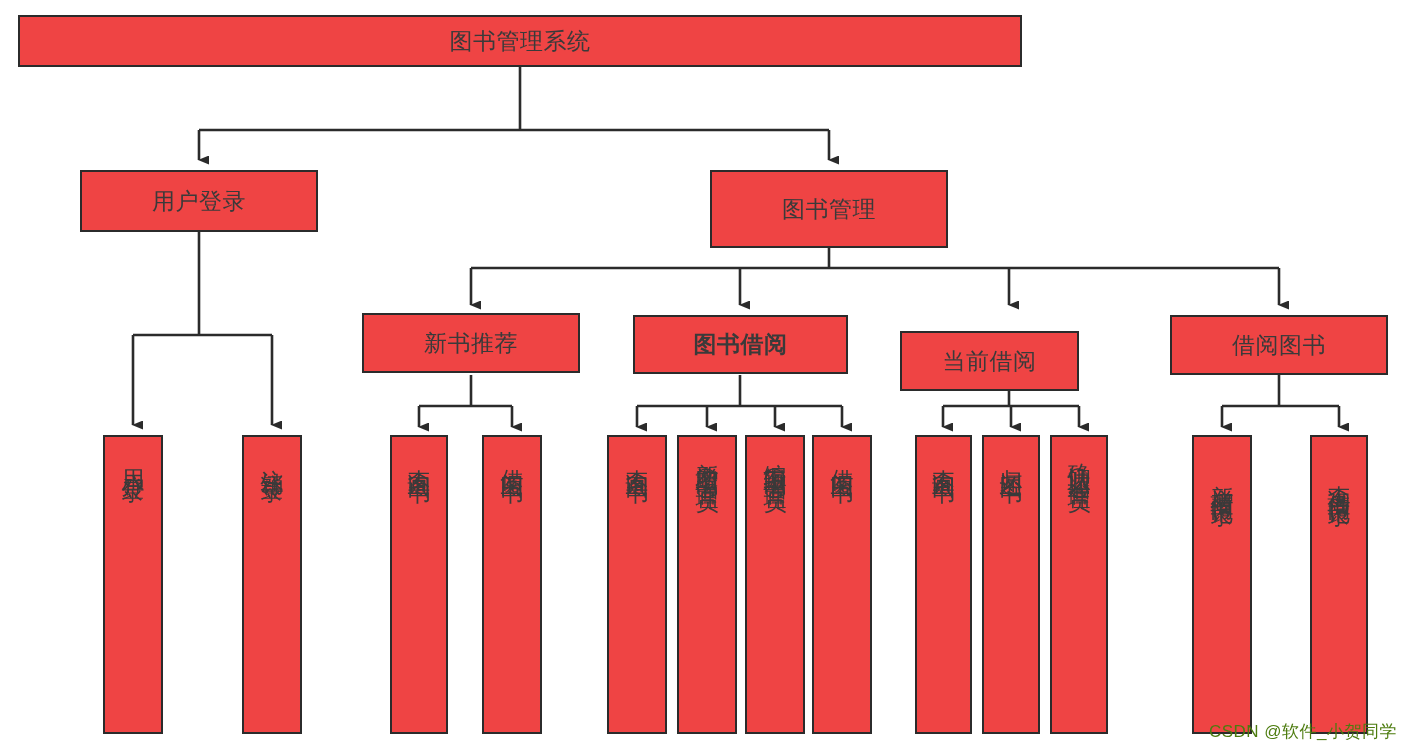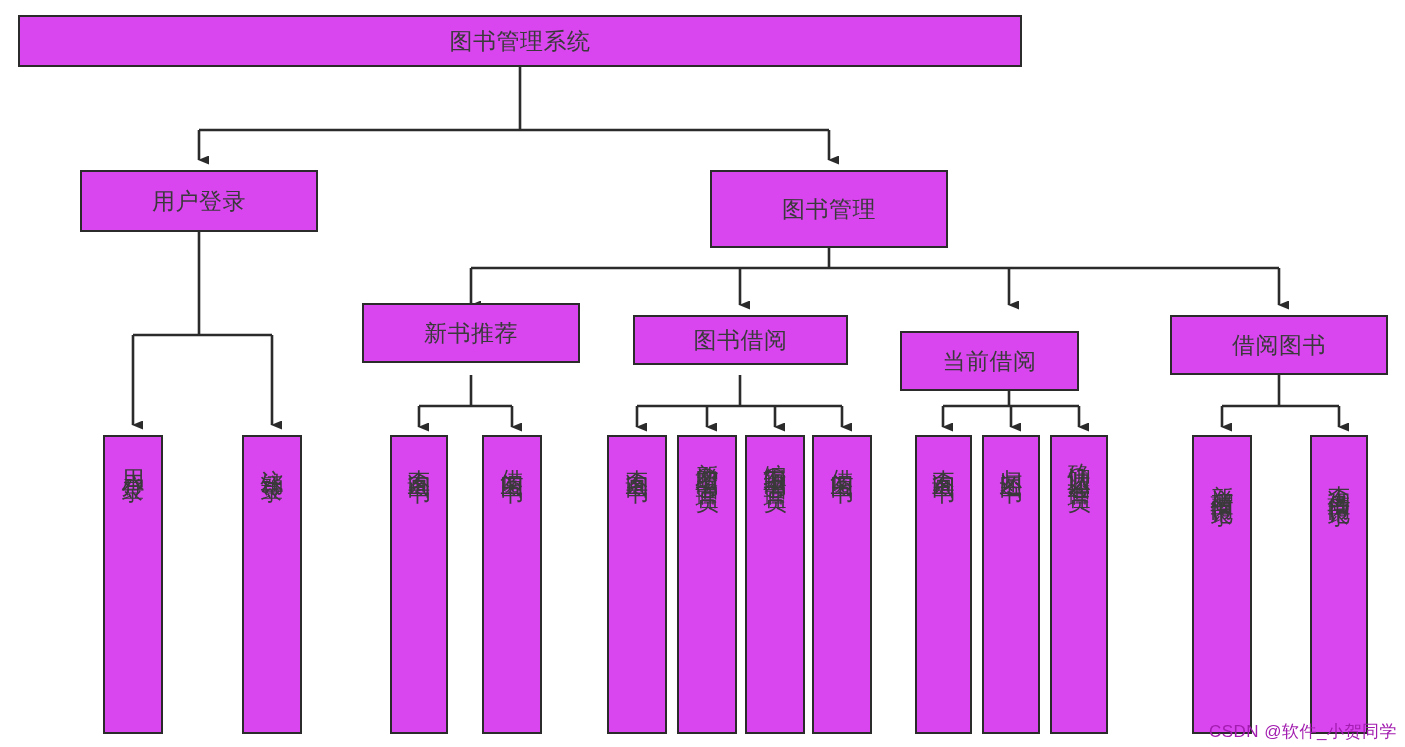--- a/index.html
+++ b/index.html
@@ -23,21 +23,21 @@
     position: absolute;
     top: 0;
     left: 0;
     width: 1405px;
     height: 747px;
   }
   .node-box {
     position: absolute;
     box-sizing: border-box;
     border: 2.5px solid #2b2b2b;
-    background: #d946ef;
+    background: #ef4444;
     display: flex;
     align-items: center;
     justify-content: center;
     color: #3c3c3c;
   }
   .node-label {
     font-size: 23px;
     line-height: 1.25;
     letter-spacing: 0.5px;
     white-space: nowrap;
@@ -56,21 +56,21 @@
     font-size: 23px;
     line-height: 1.18;
     letter-spacing: 4px;
     white-space: nowrap;
   }
   .watermark {
     position: absolute;
     right: 8px;
     bottom: 4px;
     font-size: 17px;
-    color: #a21caf;
+    color: #4d7c0f;
     letter-spacing: 0.5px;
     white-space: nowrap;
     pointer-events: none;
   }
 </style>
 </head>
 <body>
 
 <div id="diagram-root">
 
@@ -128,24 +128,24 @@
     <span class="node-label">图书管理系统</span>
   </div>
 
   <div class="node-box horiz" style="left:80px;top:170px;width:238px;height:62px;">
     <span class="node-label">用户登录</span>
   </div>
   <div class="node-box horiz" style="left:710px;top:170px;width:238px;height:78px;">
     <span class="node-label">图书管理</span>
   </div>
 
-  <div class="node-box horiz" style="left:362px;top:303px;width:218px;height:60px;">
+  <div class="node-box horiz" style="left:362px;top:313px;width:218px;height:60px;">
     <span class="node-label">新书推荐</span>
   </div>
-  <div class="node-box horiz" style="left:633px;top:315px;width:215px;height:50px;">
+  <div class="node-box horiz" style="left:633px;top:315px;width:215px;height:59px;font-weight:bold;">
     <span class="node-label">图书借阅</span>
   </div>
   <div class="node-box horiz" style="left:900px;top:315px;width:179px;height:60px;margin-top:16px;">
     <span class="node-label">当前借阅</span>
   </div>
   <div class="node-box horiz" style="left:1170px;top:315px;width:218px;height:60px;">
     <span class="node-label">借阅图书</span>
   </div>
 
   <div class="node-box vert" style="left:103px;top:435px;width:60px;height:299px;">

